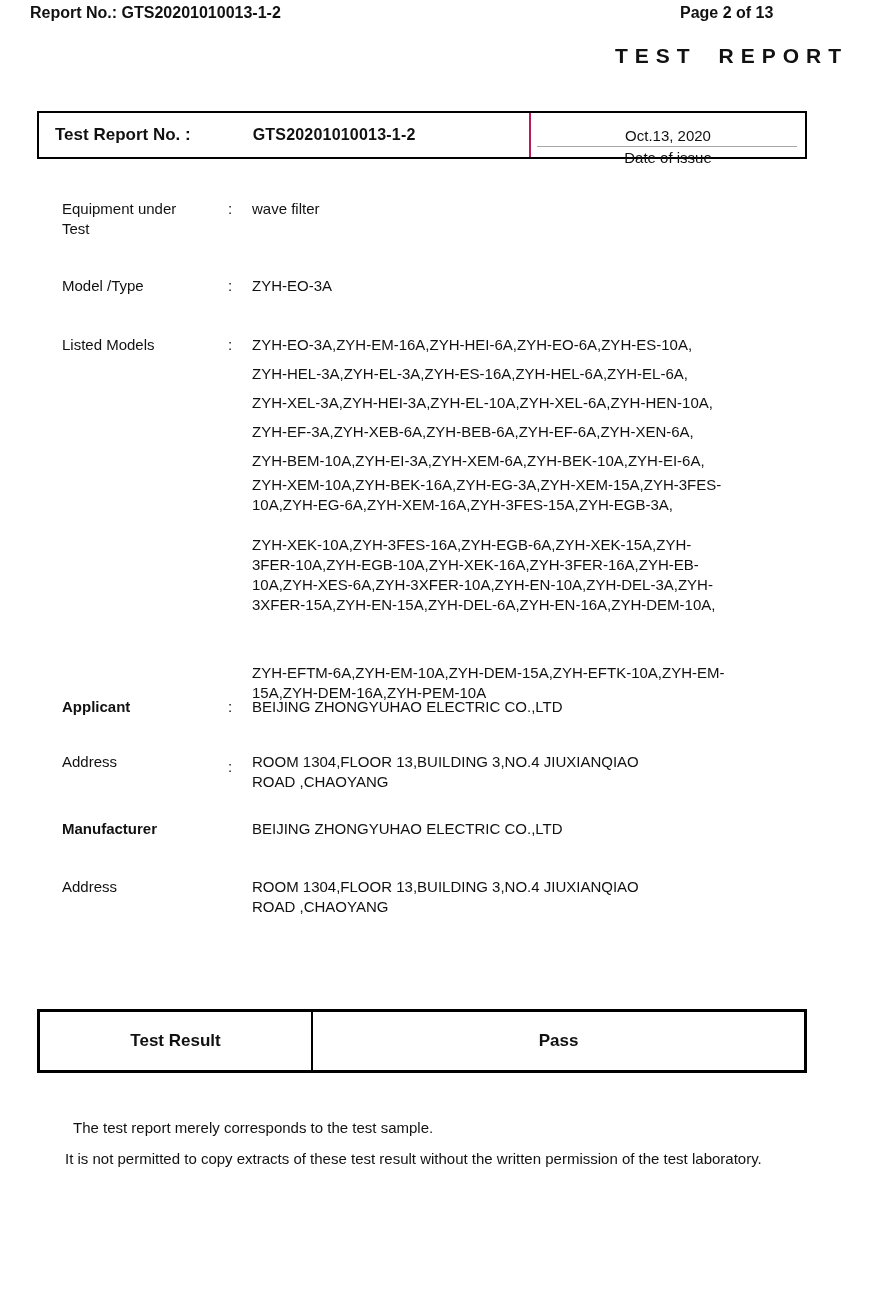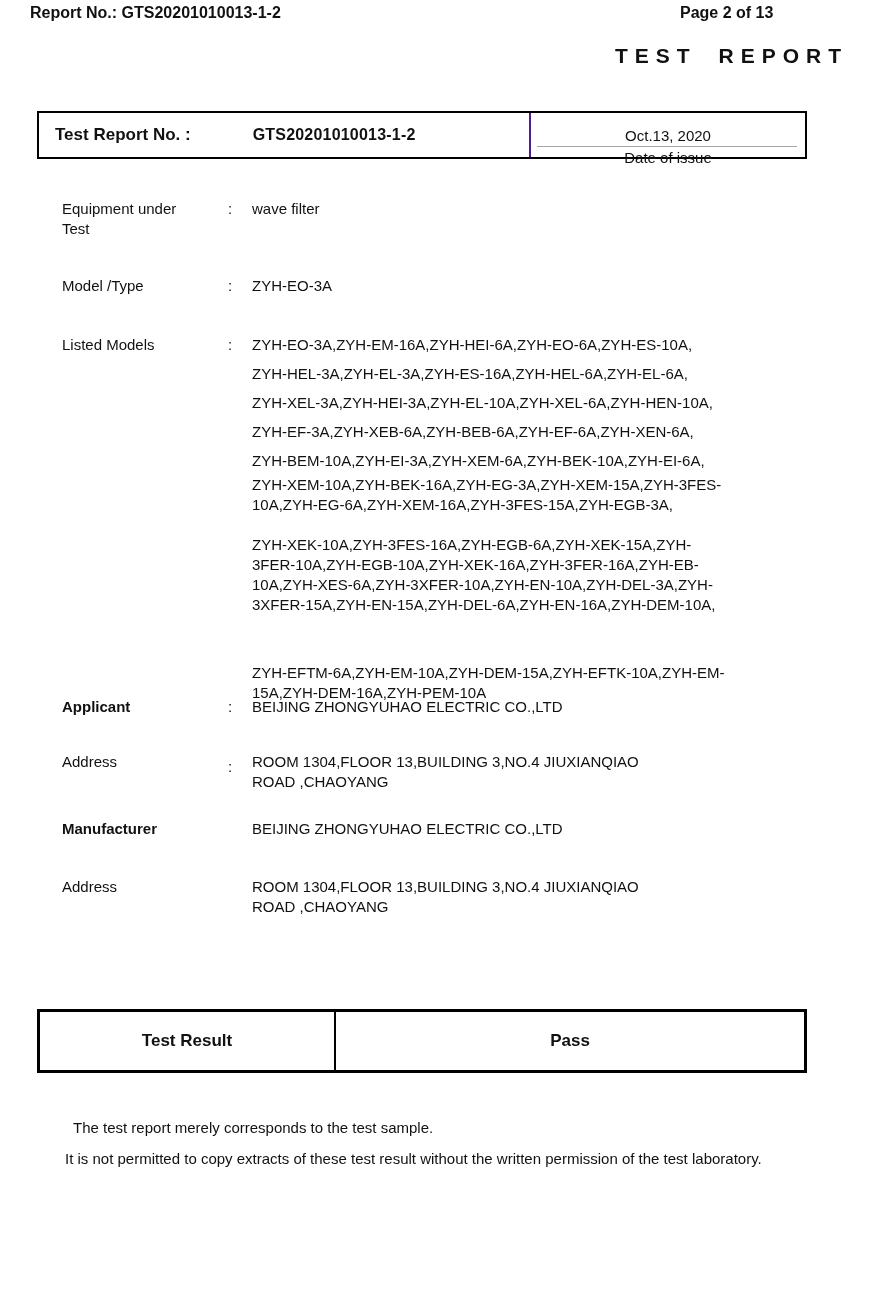--- a/index.html
+++ b/index.html
@@ -31,21 +31,21 @@
   }
 
   
   .t1 {
     position: absolute; left: 37px; top: 111px;
     width: 770px; height: 48px;
     border: 2px solid #000;
     display: flex;
   }
   .t1-left {
-    width: 492px; border-right: 2px solid #4c1d95;
+    width: 492px; border-right: 2px solid #be185d;
     display: flex; align-items: center;
     padding-left: 16px;
   }
   .t1-label { font-size: 17px; font-weight: bold; }
   .t1-value { font-size: 16px; font-weight: bold; margin-left: 62px; letter-spacing: 0.2px; }
   .t1-right {
     flex: 1; display: flex; flex-direction: column;
     padding-top: 12px;
   }
   .t1-date { text-align: center; font-size: 15px; line-height: 21px; }
@@ -73,21 +73,21 @@
   .models .model-para:last-child { margin-bottom: 0; margin-top: 48px; }
 
   
   .t2 {
     position: absolute; left: 37px; top: 1009px;
     width: 770px; height: 64px;
     border: 3px solid #000;
     display: flex;
   }
   .t2-left {
-    width: 296px; border-right: 2px solid #000;
+    width: 273px; border-right: 2px solid #000;
     display: flex; align-items: center; justify-content: center;
     font-size: 17px; font-weight: bold;
   }
   .t2-right {
     flex: 1;
     display: flex; align-items: center; justify-content: center;
     font-size: 17px; font-weight: bold;
   }
 
   

